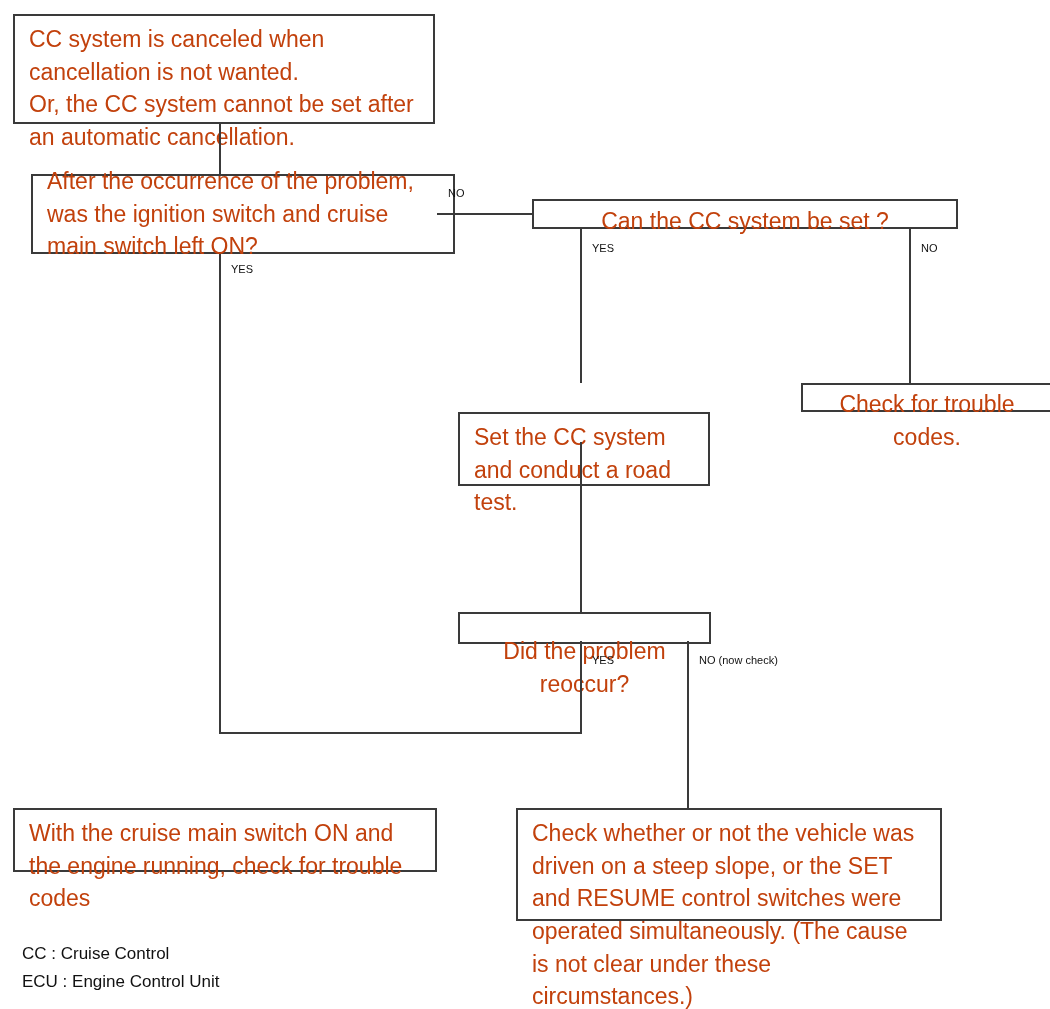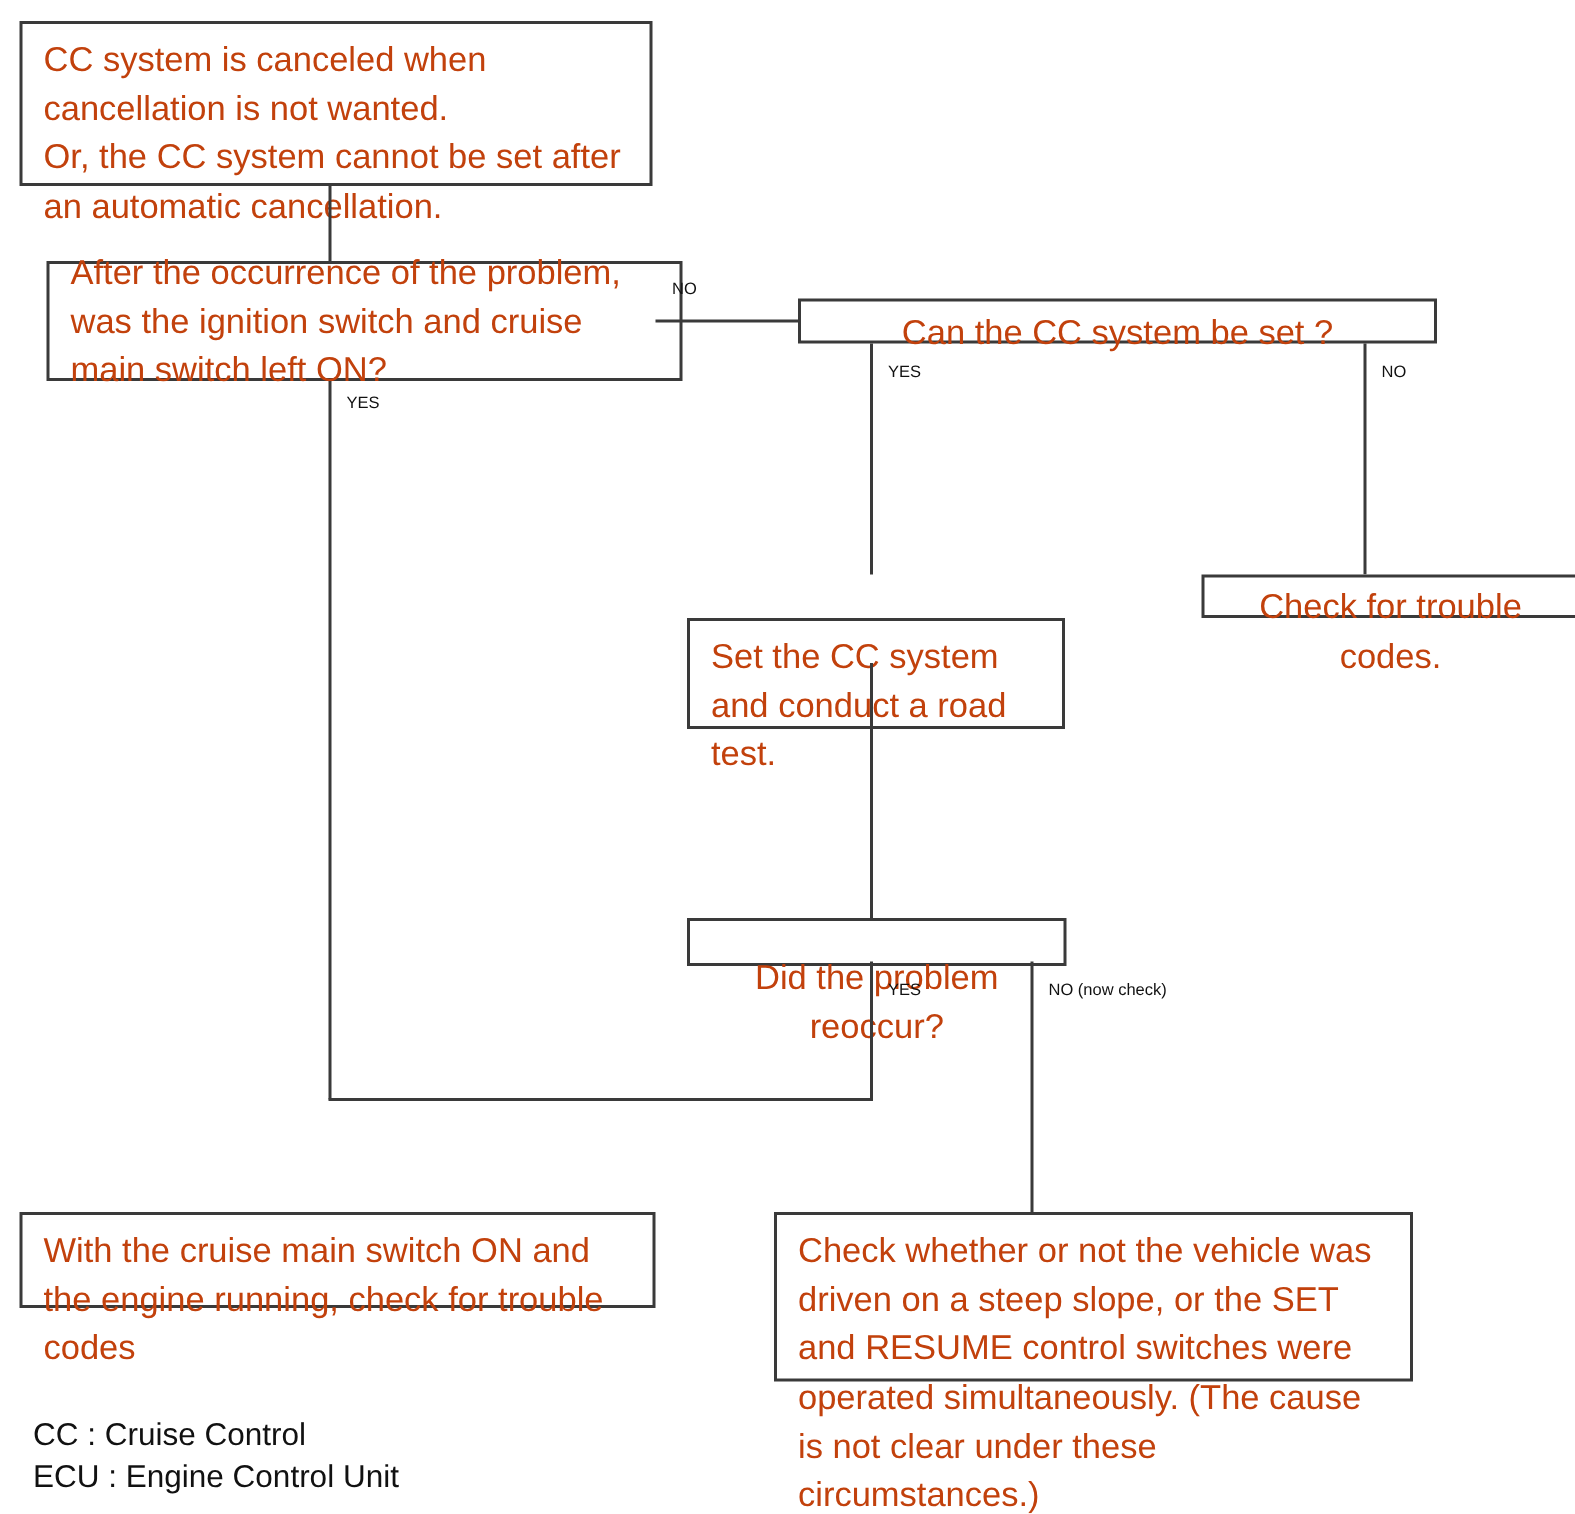--- a/index.html
+++ b/index.html
@@ -48,21 +48,21 @@
   }
   .edge-label {
     position: absolute;
     font-size: 11px;
     color: #111111;
     white-space: nowrap;
     line-height: 1;
   }
   .legend {
     position: absolute;
-    font-size: 21px;
+    font-size: 17px;
     line-height: 1.55;
     color: #111111;
     white-space: pre-line;
   }
 </style>
 </head>
 <body>
 
 <div id="canvas">
 

